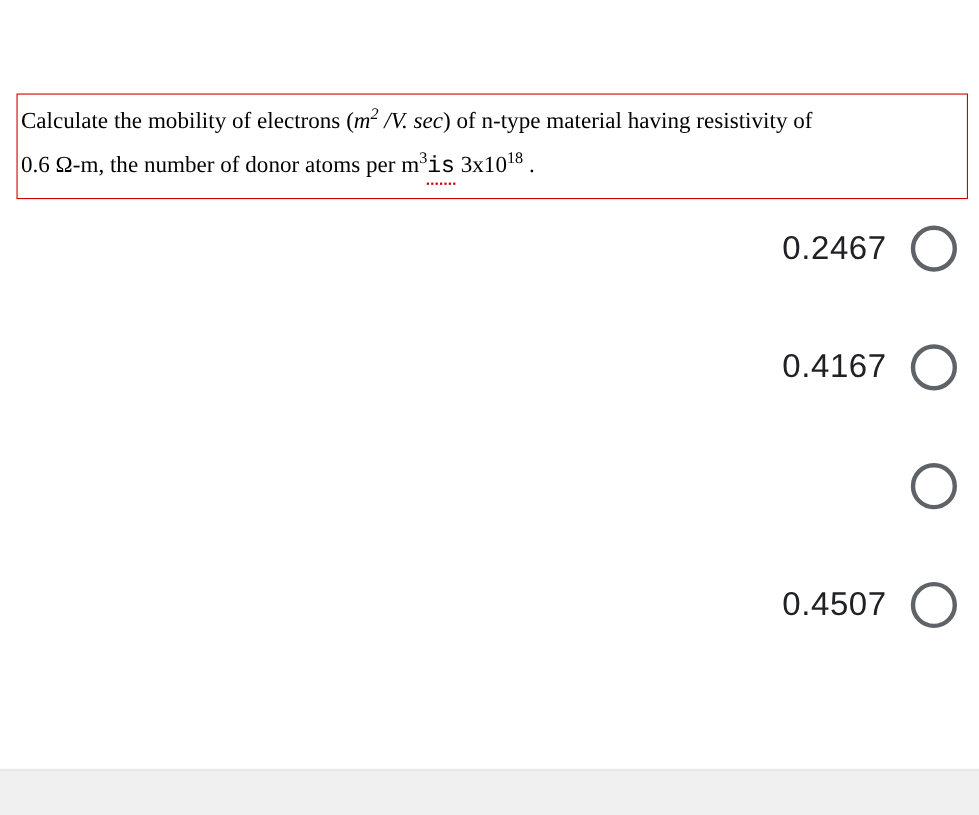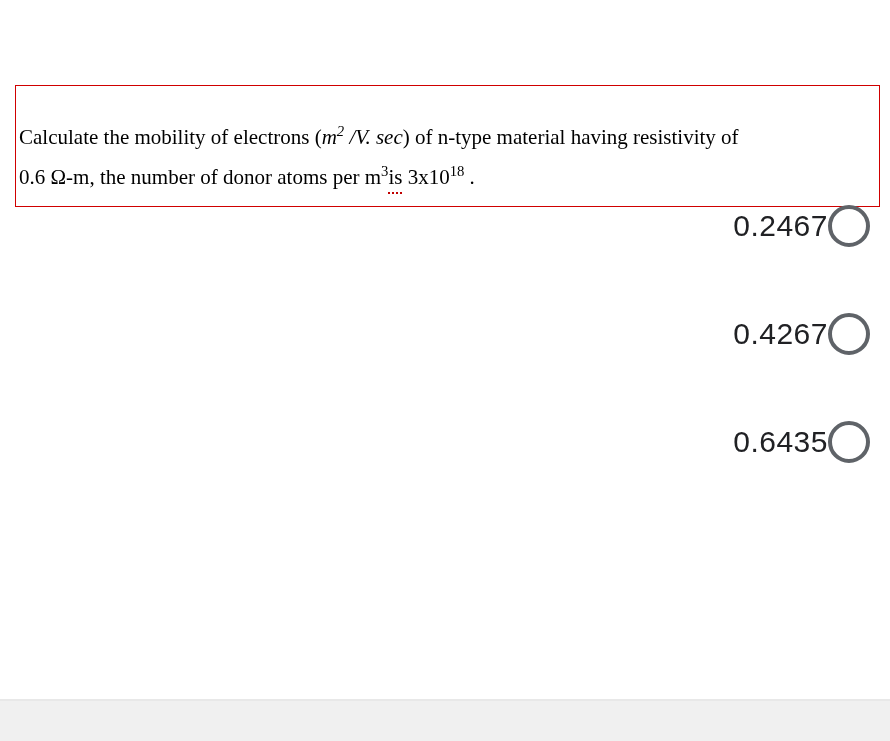--- a/index.html
+++ b/index.html
@@ -20,33 +20,33 @@
       left: 15px;
       width: 865px;
       border: 1px solid #d00000;
       padding: 4px 3px 8px 3px;
       font-size: 21px;
       line-height: 1.9;
       color: #000;
     }
     .question-text {
       font-family: "Times New Roman", Times, serif;
-      margin-top: 28px;
     }
     .italic {
       font-style: italic;
     }
     .sup {
       font-size: 0.7em;
       vertical-align: super;
       line-height: 0;
     }
     .is-dotted {
       position: relative;
       display: inline-block;
+      font-family: Liberation Mono, monospace;
     }
     .is-dotted::after {
       content: "";
       position: absolute;
       left: 0;
       right: 0;
       bottom: 4px;
       border-bottom: 2px dotted #c00000;
     }
     .options {
@@ -56,20 +56,21 @@
       width: 400px;
       display: flex;
       flex-direction: column;
       gap: 66px;
       padding-top: 10px;
     }
     .option-row {
       display: flex;
       align-items: center;
       justify-content: flex-end;
+      gap: 22px;
     }
     .option-label {
       font-family: Arial, Helvetica, sans-serif;
       font-size: 30px;
       color: #202124;
       letter-spacing: 0.5px;
     }
     .radio {
       width: 42px;
       height: 42px;
@@ -99,22 +100,25 @@
     <span>0.6 Ω-m, the number of donor atoms per m</span><span class="sup">3</span><span class="is-dotted">  is </span><span> 3x10</span><span class="sup">18</span><span>  .</span>
   </div>
 </div>
 
 <div class="options">
   <div class="option-row">
     <span class="option-label">0.2467</span>
     <span class="radio"></span>
   </div>
   <div class="option-row">
-    <span class="option-label">0.4267</span>
+    <span class="option-label">0.4167</span>
     <span class="radio"></span>
   </div>
   <div class="option-row">
-    <span class="option-label">0.6435</span>
+    <span class="radio"></span>
+  </div>
+  <div class="option-row">
+    <span class="option-label">0.4507</span>
     <span class="radio"></span>
   </div>
 </div>
 
 <div class="bottom-bar"></div>
 
 </body></html>

